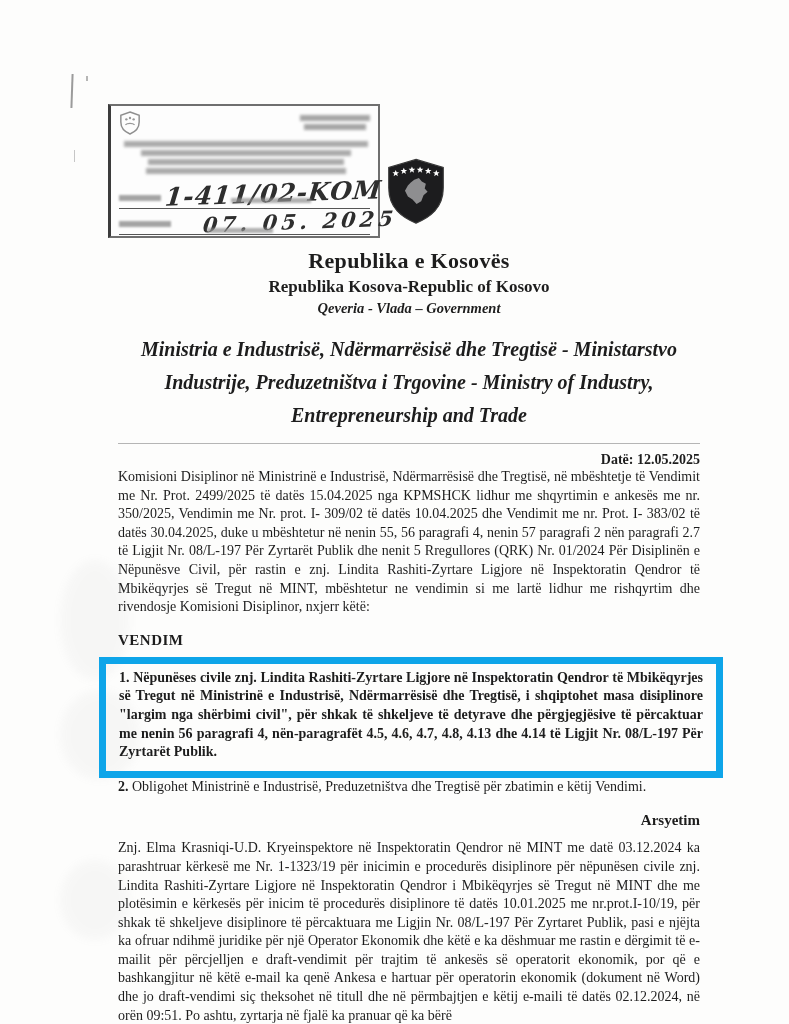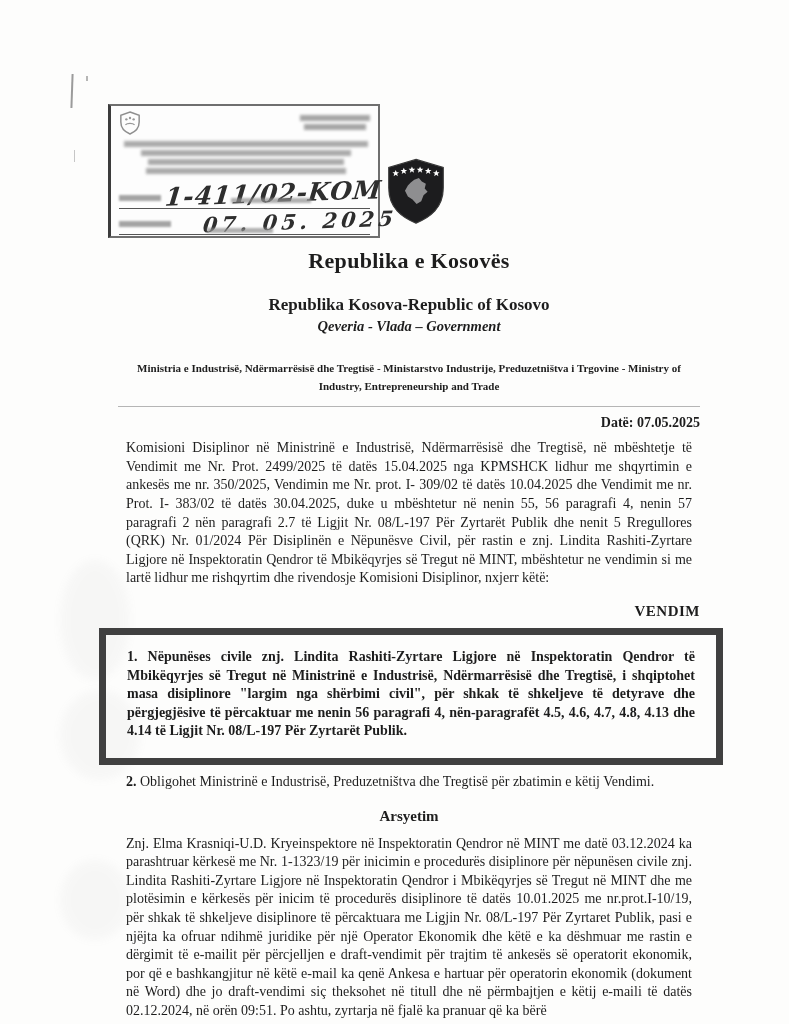--- a/index.html
+++ b/index.html
@@ -47,39 +47,39 @@
   .stamp-mid-blur{position:absolute;left:120px;top:92px;width:80px;height:5px;background:#909090;filter:blur(1.3px);opacity:.7;}
   .stamp-bot-blur{position:absolute;left:96px;bottom:3px;width:66px;height:5px;background:#909090;filter:blur(1.3px);opacity:.7;}
 
   
   .arms{position:absolute;left:387px;top:151px;width:58px;height:80px;}
 
   
   .content{position:absolute;left:118px;top:0;width:582px;}
   .center{text-align:center;}
   .h1{margin-top:248px;font-size:22px;font-weight:bold;letter-spacing:.3px;}
-  .h2{margin-top:21px;font-size:17px;font-weight:bold;}
+  .h2{margin-top:3px;font-size:17px;font-weight:bold;}
   .h3{margin-top:3px;font-size:14.5px;font-weight:600;font-style:italic;}
-  .ministry{margin:24px auto 0;max-width:566px;font-size:11px;font-weight:bold;line-height:1.65;}
+  .ministry{margin:16px auto 0;max-width:566px;font-size:20px;font-weight:bold;font-style:italic;line-height:1.65;}
   .rule{margin-top:11px;border:0;border-top:1.5px solid #b5b5b5;}
   .date-line{margin-top:6px;text-align:right;font-size:14px;font-weight:bold;}
-  p.body{font-size:14px;line-height:18.6px;text-align:justify;margin:8px;}
+  p.body{font-size:14px;line-height:18.6px;text-align:justify;margin:0;}
   .para1{margin-top:13px;}
-  .vendim{margin:15px 0 8px;font-size:15px;font-weight:bold;letter-spacing:.5px;text-align:right;}
+  .vendim{margin:15px 0 8px;font-size:15px;font-weight:bold;letter-spacing:.5px;text-align:left;}
   .redbox{
     margin-left:-19px;margin-right:-23px;
-    border:7px solid #404040;
+    border:7px solid #0ea5e9;
     padding:5px 13px 9px 13px;
     box-sizing:border-box;
   }
   .redbox p{font-weight:bold;}
   .p-num{font-weight:bold;}
   .p2{margin-top:13px;}
   .p3{margin-top:9px;}
-  .arsyetim-h{margin:16px 0 10px;font-size:15px;font-weight:bold;text-align:center;}
+  .arsyetim-h{margin:16px 0 10px;font-size:15px;font-weight:bold;text-align:right;}
 </style>
 </head>
 <body>
 
 <div class="page">
 
   <div class="scan-mark m1"></div>
   <div class="scan-mark m2"></div>
   <div class="scan-mark m3"></div>
   <div class="smudge s1"></div>
@@ -128,21 +128,21 @@
     </g>
     <path d="M47 38 L55 35 L60 41 L67 45 L65 53 L70 59 L63 65 L59 75 L51 80 L44 72 L36 67 L31 57 L36 48 L41 43 Z" fill="#8e8e90"></path>
   </svg>
 
   <div class="content">
     <div class="h1 center">Republika e Kosovës</div>
     <div class="h2 center">Republika Kosova-Republic of Kosovo</div>
     <div class="h3 center">Qeveria - Vlada – Government</div>
     <div class="ministry center">Ministria e Industrisë, Ndërmarrësisë dhe Tregtisë - Ministarstvo Industrije, Preduzetništva i Trgovine - Ministry of Industry, Entrepreneurship and Trade</div>
     <hr class="rule">
-    <div class="date-line">Datë: 07.05.2025</div>
+    <div class="date-line">Datë: 12.05.2025</div>
 
     <p class="body para1">Komisioni Disiplinor në Ministrinë e Industrisë, Ndërmarrësisë dhe Tregtisë, në mbështetje të Vendimit me Nr. Prot. 2499/2025 të datës 15.04.2025 nga KPMSHCK lidhur me shqyrtimin e ankesës me nr. 350/2025, Vendimin me Nr. prot. I- 309/02 të datës 10.04.2025 dhe Vendimit me nr. Prot. I- 383/02 të datës 30.04.2025, duke u mbështetur në nenin 55, 56 paragrafi 4, nenin 57 paragrafi 2 nën paragrafi 2.7 të Ligjit Nr. 08/L-197 Për Zyrtarët Publik dhe nenit 5 Rregullores (QRK) Nr. 01/2024 Për Disiplinën e Nëpunësve Civil, për rastin e znj. Lindita Rashiti-Zyrtare Ligjore në Inspektoratin Qendror të Mbikëqyrjes së Tregut në MINT, mbështetur ne vendimin si me lartë lidhur me rishqyrtim dhe rivendosje Komisioni Disiplinor, nxjerr këtë:</p>
 
     <div class="vendim">VENDIM</div>
 
     <div class="redbox">
       <p class="body">1. Nëpunëses civile znj. Lindita Rashiti-Zyrtare Ligjore në Inspektoratin Qendror të Mbikëqyrjes së Tregut në Ministrinë e Industrisë, Ndërmarrësisë dhe Tregtisë, i shqiptohet masa disiplinore "largim nga shërbimi civil", për shkak të shkeljeve të detyrave dhe përgjegjësive të përcaktuar me nenin 56 paragrafi 4, nën-paragrafët 4.5, 4.6, 4.7, 4.8, 4.13 dhe 4.14 të Ligjit Nr. 08/L-197 Për Zyrtarët Publik.</p>
     </div>
 
     <p class="body p2"><span class="p-num">2.</span><span> Obligohet Ministrinë e Industrisë, Preduzetništva dhe Tregtisë për zbatimin e këtij Vendimi.</span></p>

